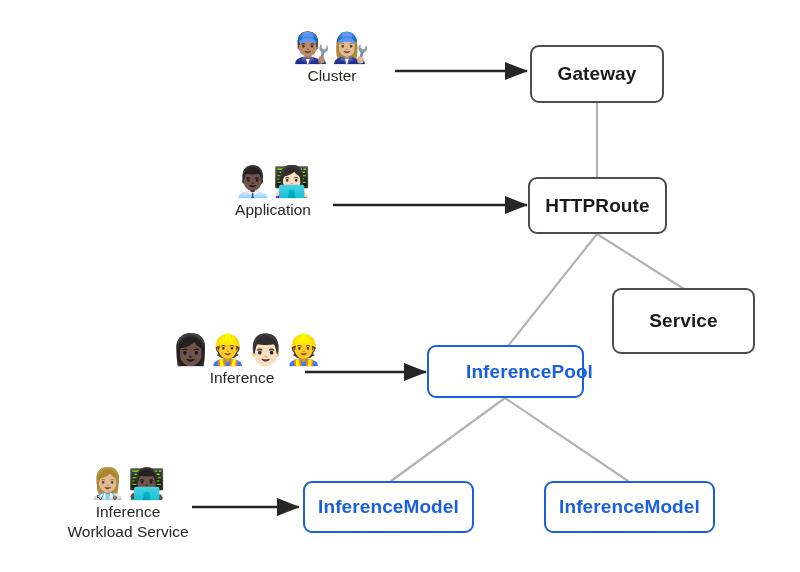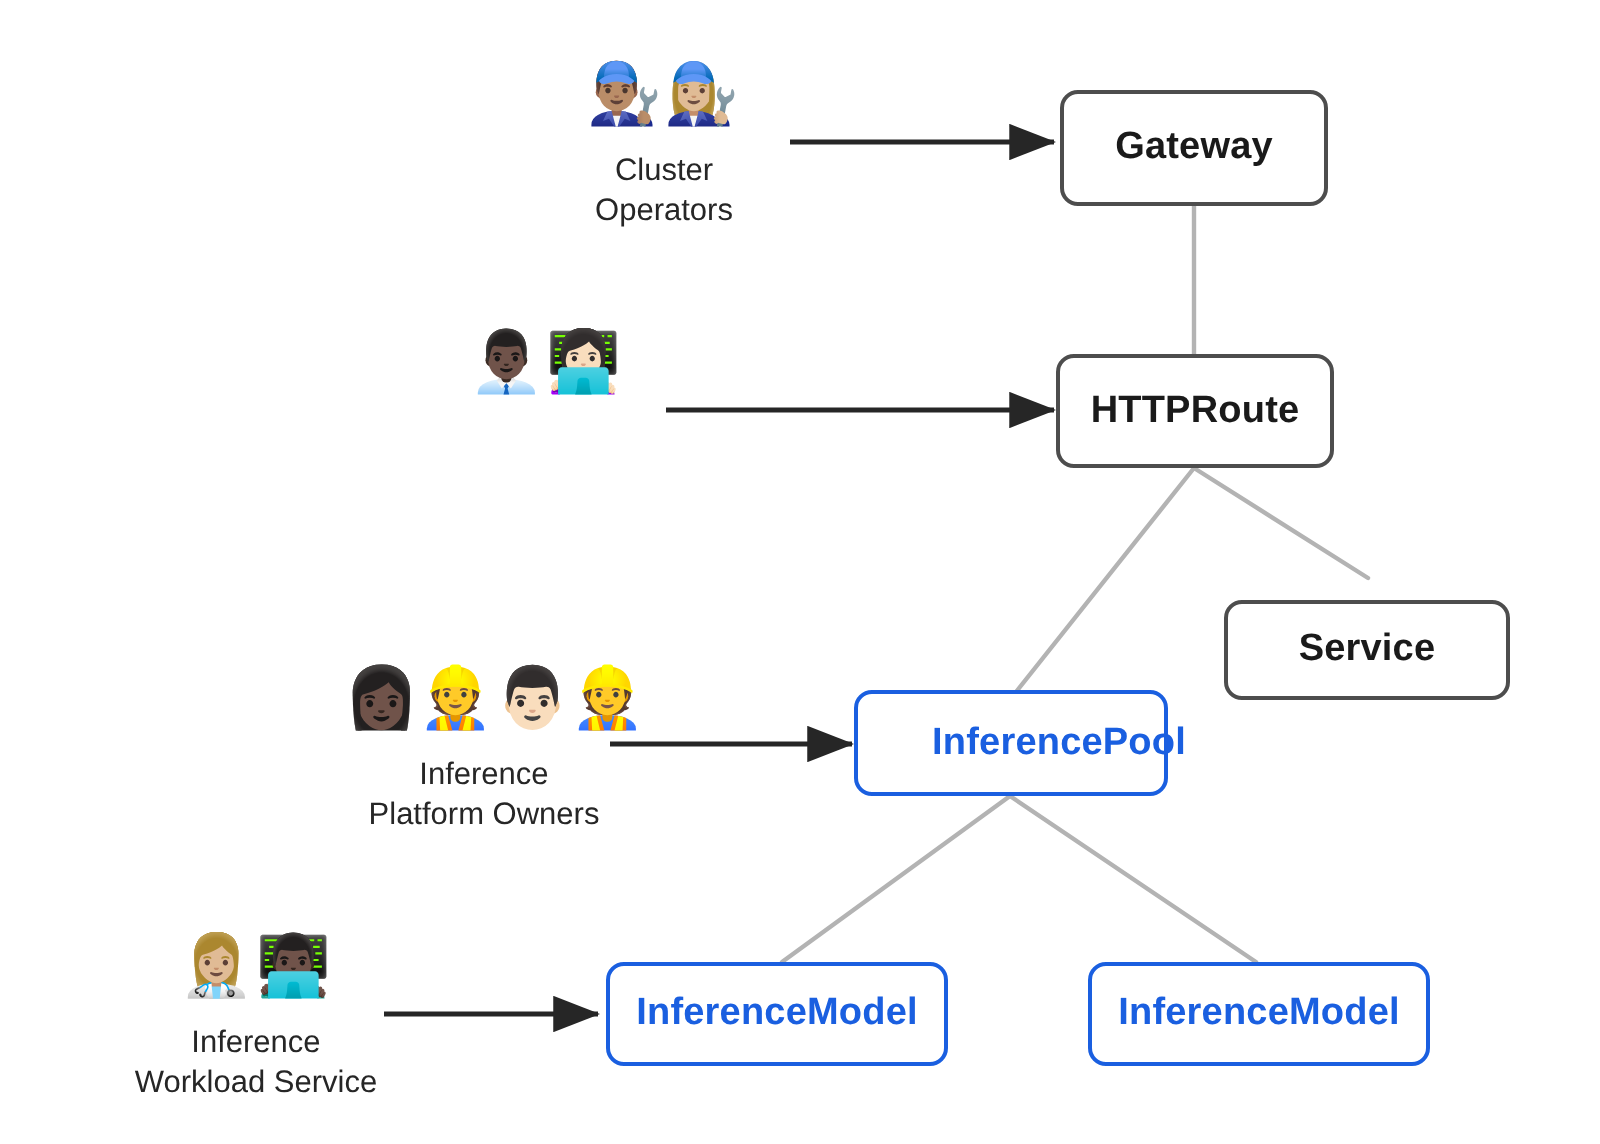--- a/index.html
+++ b/index.html
@@ -61,21 +61,21 @@
     line-height: 1.34;
   }
   .actor-emoji {
     font-size: 30px;
     line-height: 1.05;
     letter-spacing: 1px;
     white-space: nowrap;
     font-family: "DejaVu Sans", sans-serif;
   }
   .actor-label {
-    margin-top: 12px;
+    margin-top: 2px;
   }
   .actor-label div { white-space: nowrap; }
 </style>
 </head>
 <body>
 
 <div id="diagram">
 
   <svg id="edges" viewBox="0 0 800 572" width="800" height="572" xmlns="http://www.w3.org/2000/svg">
     <defs>
@@ -97,51 +97,50 @@
       <line x1="333" y1="205" x2="527" y2="205"></line>
       <line x1="305" y1="372" x2="426" y2="372"></line>
       <line x1="192" y1="507" x2="299" y2="507"></line>
     </g>
   </svg>
 
   <div class="actor" style="left:272px; top:32px; width:120px;">
     <div class="actor-emoji">👨🏽‍🔧👩🏼‍🔧</div>
     <div class="actor-label">
       <div>Cluster</div>
-      <div>Operators</div>
     </div>
   </div>
 
   <div class="actor" style="left:208px; top:166px; width:130px;">
     <div class="actor-emoji">👨🏿‍💼👩🏻‍💻</div>
     <div class="actor-label">
+      <div>Application</div>
     </div>
   </div>
 
   <div class="actor" style="left:172px; top:334px; width:140px;">
     <div class="actor-emoji">👩🏿‍👷👨🏻‍👷</div>
     <div class="actor-label">
       <div>Inference</div>
-      <div>Platform Owners</div>
     </div>
   </div>
 
   <div class="actor" style="left:54px; top:468px; width:148px;">
     <div class="actor-emoji">👩🏼‍⚕️👨🏿‍💻</div>
     <div class="actor-label">
       <div>Inference</div>
       <div>Workload Service</div>
     </div>
   </div>
 
   <div class="node dark" style="left:530px; top:45px; width:134px; height:58px;text-align:center;">Gateway</div>
 
   <div class="node dark" style="left:528px; top:177px; width:139px; height:57px;text-align:right;">HTTPRoute</div>
 
-  <div class="node dark" style="left:612px; top:288px; width:143px; height:50px;margin-top:12px;">Service</div>
+  <div class="node dark" style="left:612px; top:288px; width:143px; height:66px;">Service</div>
 
   <div class="node blue" style="left:427px; top:345px; width:157px; height:53px;padding-left:48px;">InferencePool</div>
 
   <div class="node blue" style="left:303px; top:481px; width:171px; height:52px;">InferenceModel</div>
 
   <div class="node blue" style="left:544px; top:481px; width:171px; height:52px;">InferenceModel</div>
 
 </div>
 
 </body></html>

